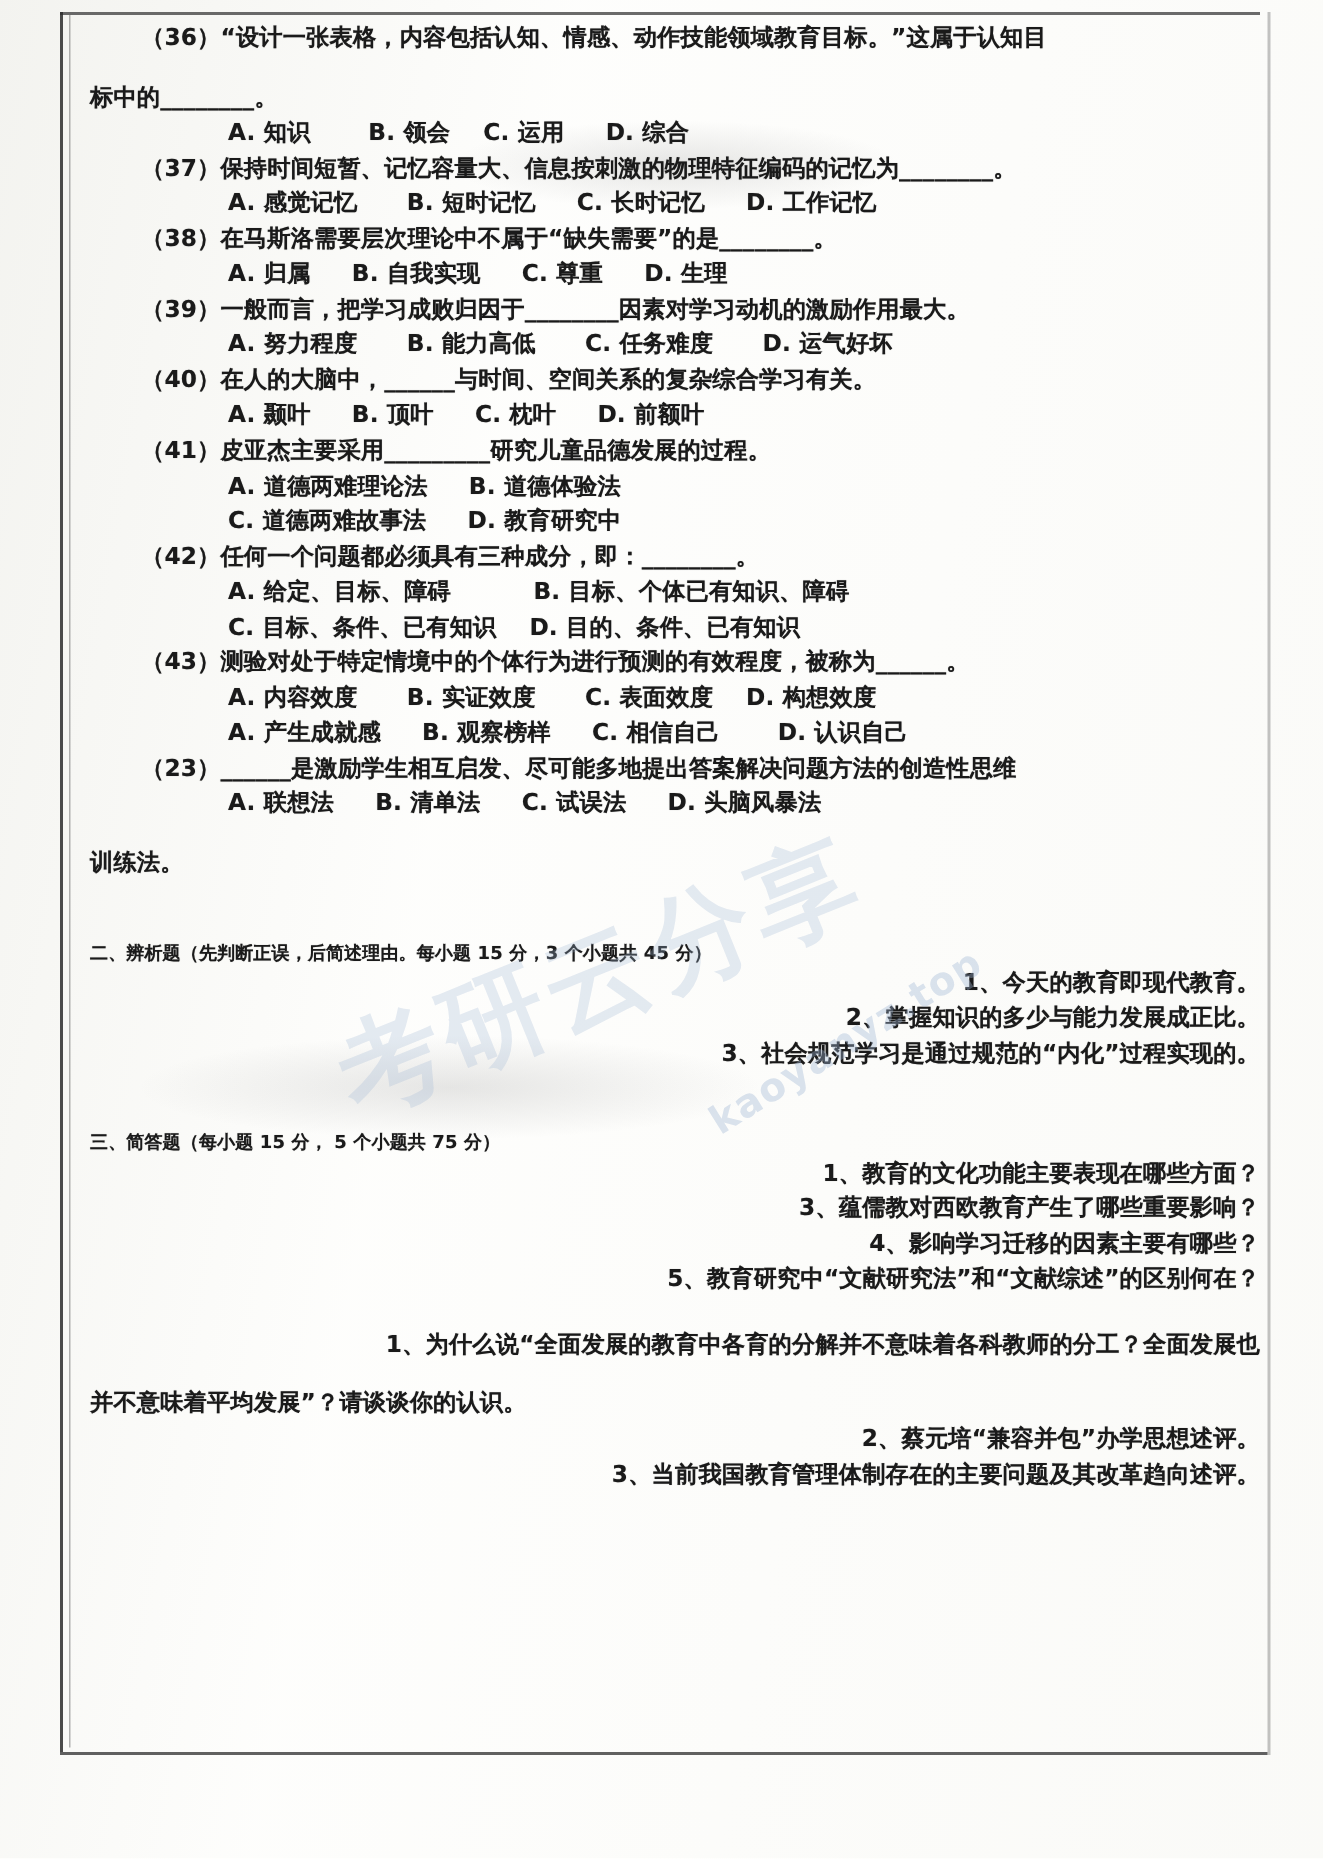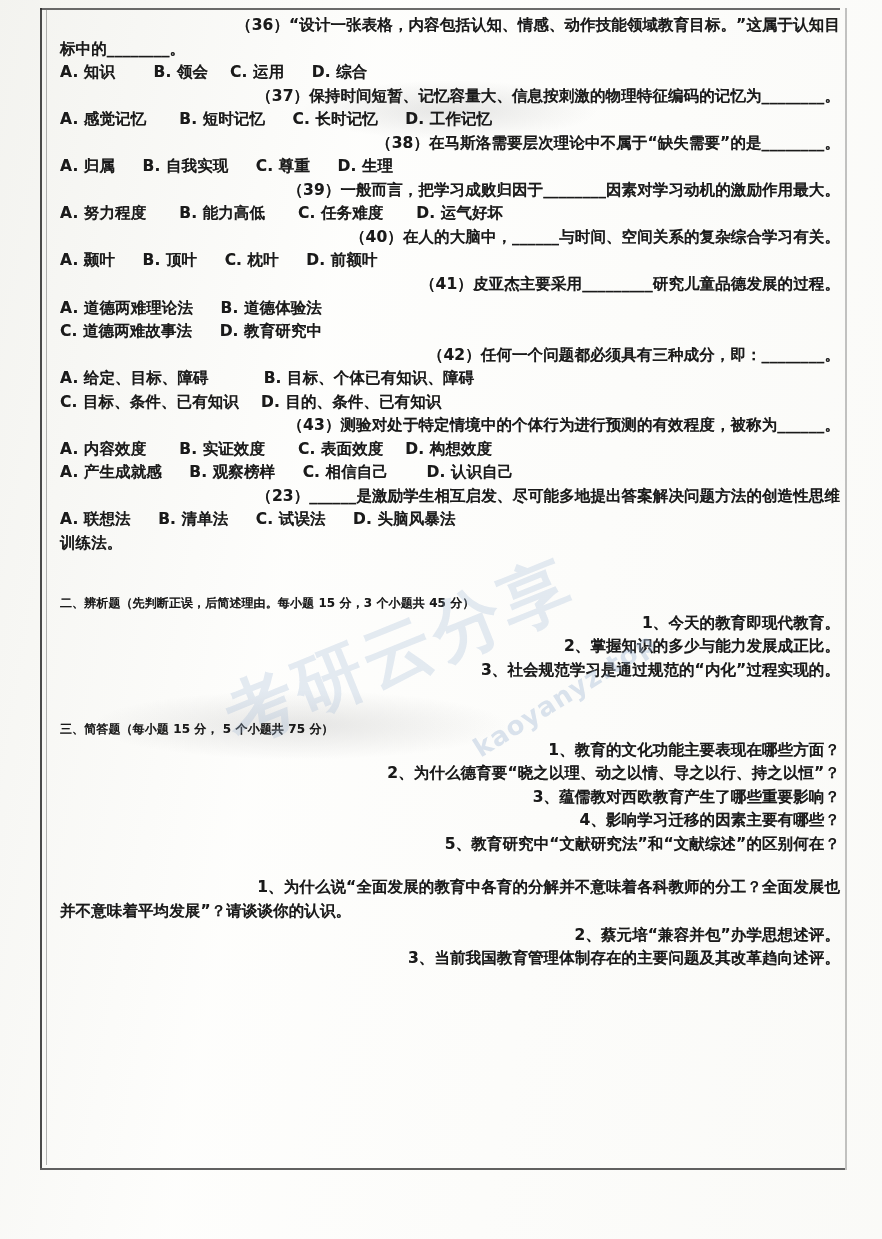--- a/index.html
+++ b/index.html
@@ -76,23 +76,23 @@
 
   .line {
     font-size: 15.5px;
     line-height: 1.52;
     white-space: pre;
     letter-spacing: 0.1px;
     font-weight: 700;
     color: #1a1a1a;
     text-shadow: 0 0 0.6px rgba(0,0,0,0.4);
   }
-  .q { margin-left: 34px; text-align: right; }
-  .opt { }
-  .cont { margin-left: 0px; }
+  .q { margin-left: 34px; }
+  .opt { margin-left: 92px; }
+  .cont { margin-left: 0px; margin-top: 16px; }
   .sec {
     margin-left: 0px;
     margin-top: 18px;
     font-size: 12px;
     font-weight: 700;
   }
   .sub {
     margin-left: 44px;
     text-align: right;
   }
@@ -184,21 +184,20 @@
       <div class="line sec">二、辨析题（先判断正误，后简述理由。每小题 15 分，3 个小题共 45 分）</div>
       <div class="line sub">1、今天的教育即现代教育。</div>
       <div class="line sub">2、掌握知识的多少与能力发展成正比。</div>
       <div class="line sub">3、社会规范学习是通过规范的“内化”过程实现的。</div>
     </div>
 
     <div>
       <div class="gap-l"></div>
       <div class="line sec">三、简答题（每小题 15 分， 5 个小题共 75 分）</div>
       <div class="line sub">1、教育的文化功能主要表现在哪些方面？</div>
-      <div class="line sub">2、为什么德育要“晓之以理、动之以情、导之以行、持之以恒”？</div>
       <div class="line sub">3、蕴儒教对西欧教育产生了哪些重要影响？</div>
       <div class="line sub">4、影响学习迁移的因素主要有哪些？</div>
       <div class="line sub">5、教育研究中“文献研究法”和“文献综述”的区别何在？</div>
     </div>
 
     <div>
       <div class="gap-l"></div>
       <div class="line sub">1、为什么说“全面发展的教育中各育的分解并不意味着各科教师的分工？全面发展也</div>
       <div class="line cont">并不意味着平均发展”？请谈谈你的认识。</div>
       <div class="line sub">2、蔡元培“兼容并包”办学思想述评。</div>

